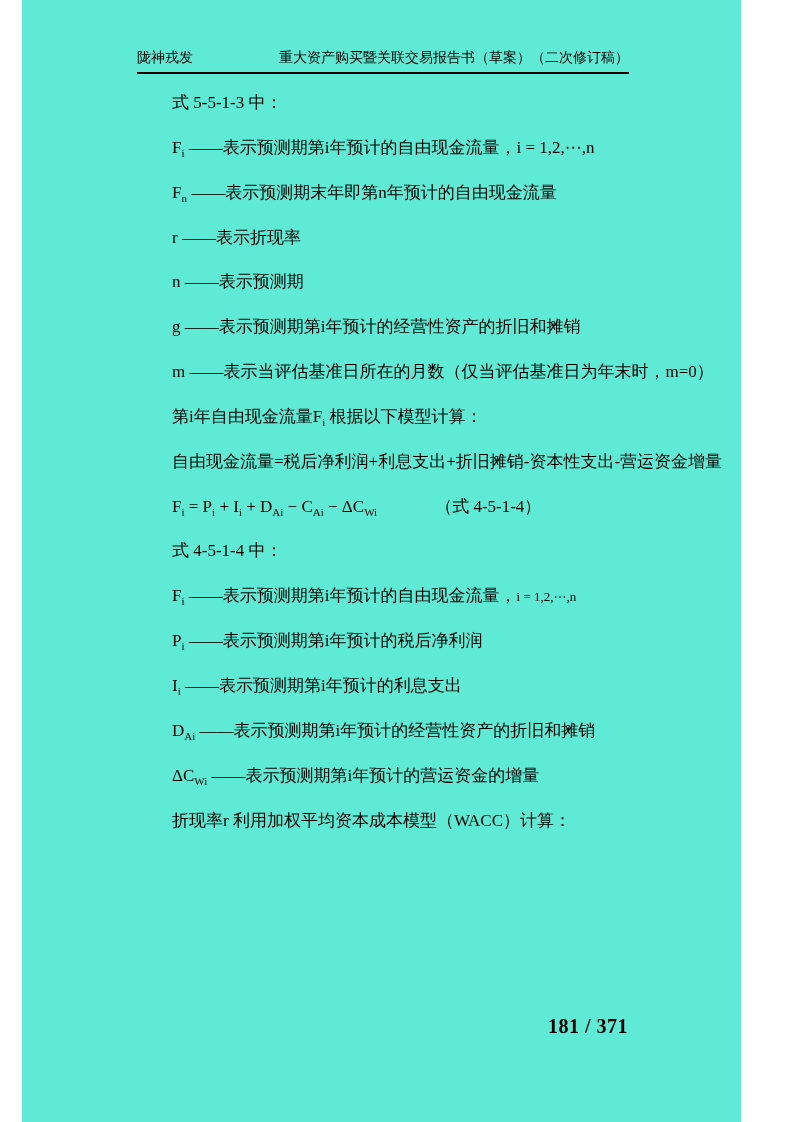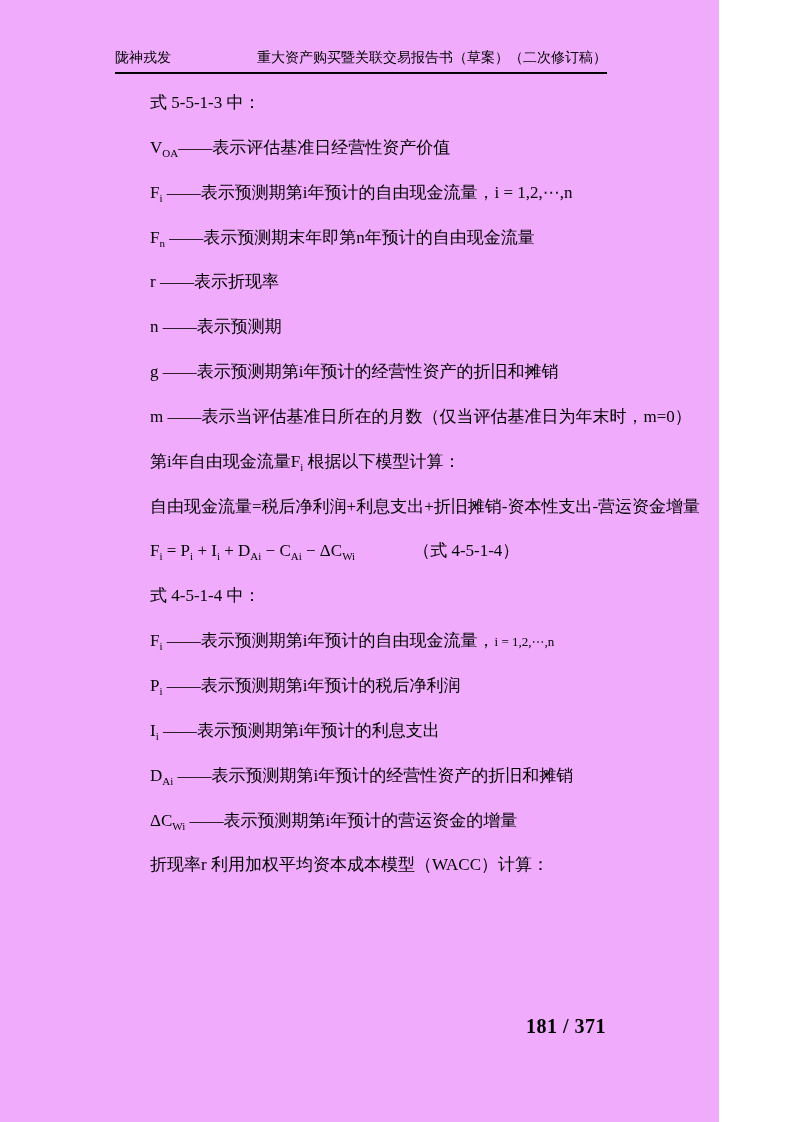--- a/index.html
+++ b/index.html
@@ -4,24 +4,25 @@
 <style>
   html, body {
     margin: 0;
     padding: 0;
     background: #ffffff;
   }
   .page {
     position: relative;
     width: 719px;
     height: 1122px;
-    background: #f0abfc;
+    background: #5eead4;
     color: #000000;
     font-family: "Liberation Serif", "DejaVu Serif", serif;
     overflow: hidden;
+    margin-left: 22px;
   }
   .header {
     position: absolute;
     left: 115px;
     right: 112px;
     top: 50px;
     display: flex;
     justify-content: space-between;
     align-items: flex-end;
     border-bottom: 2px solid #000000;
@@ -68,21 +69,20 @@
 <body>
 
 <div class="page">
   <div class="header">
     <span>陇神戎发</span>
     <span>重大资产购买暨关联交易报告书（草案）（二次修订稿）</span>
   </div>
 
   <div class="content">
       <p class="line"><span>式 5-5-1-3 中：</span></p>
-      <p class="line"><span>V</span><span class="sub">OA</span><span>——表示评估基准日经营性资产价值</span></p>
       <p class="line"><span>F</span><span class="sub">i</span><span> ——表示预测期第i年预计的自由现金流量，i = 1,2,⋯,n</span></p>
       <p class="line"><span>F</span><span class="sub">n</span><span> ——表示预测期末年即第n年预计的自由现金流量</span></p>
       <p class="line"><span>r ——表示折现率</span></p>
       <p class="line"><span>n ——表示预测期</span></p>
       <p class="line"><span>g ——表示预测期第i年预计的经营性资产的折旧和摊销</span></p>
       <p class="line"><span>m ——表示当评估基准日所在的月数（仅当评估基准日为年末时，m=0）</span></p>
       <p class="line"><span>第i年自由现金流量F</span><span class="sub">i</span><span> 根据以下模型计算：</span></p>
       <p class="line"><span>自由现金流量=税后净利润+利息支出+折旧摊销-资本性支出-营运资金增量</span></p>
       <p class="line"><span>F</span><span class="sub">i</span><span> = P</span><span class="sub">i</span><span> + I</span><span class="sub">i</span><span> + D</span><span class="sub">Ai</span><span> − C</span><span class="sub">Ai</span><span> − ΔC</span><span class="sub">Wi</span><span class="spacer"></span><span>（式 4-5-1-4）</span></p>
       <p class="line"><span>式 4-5-1-4 中：</span></p>

